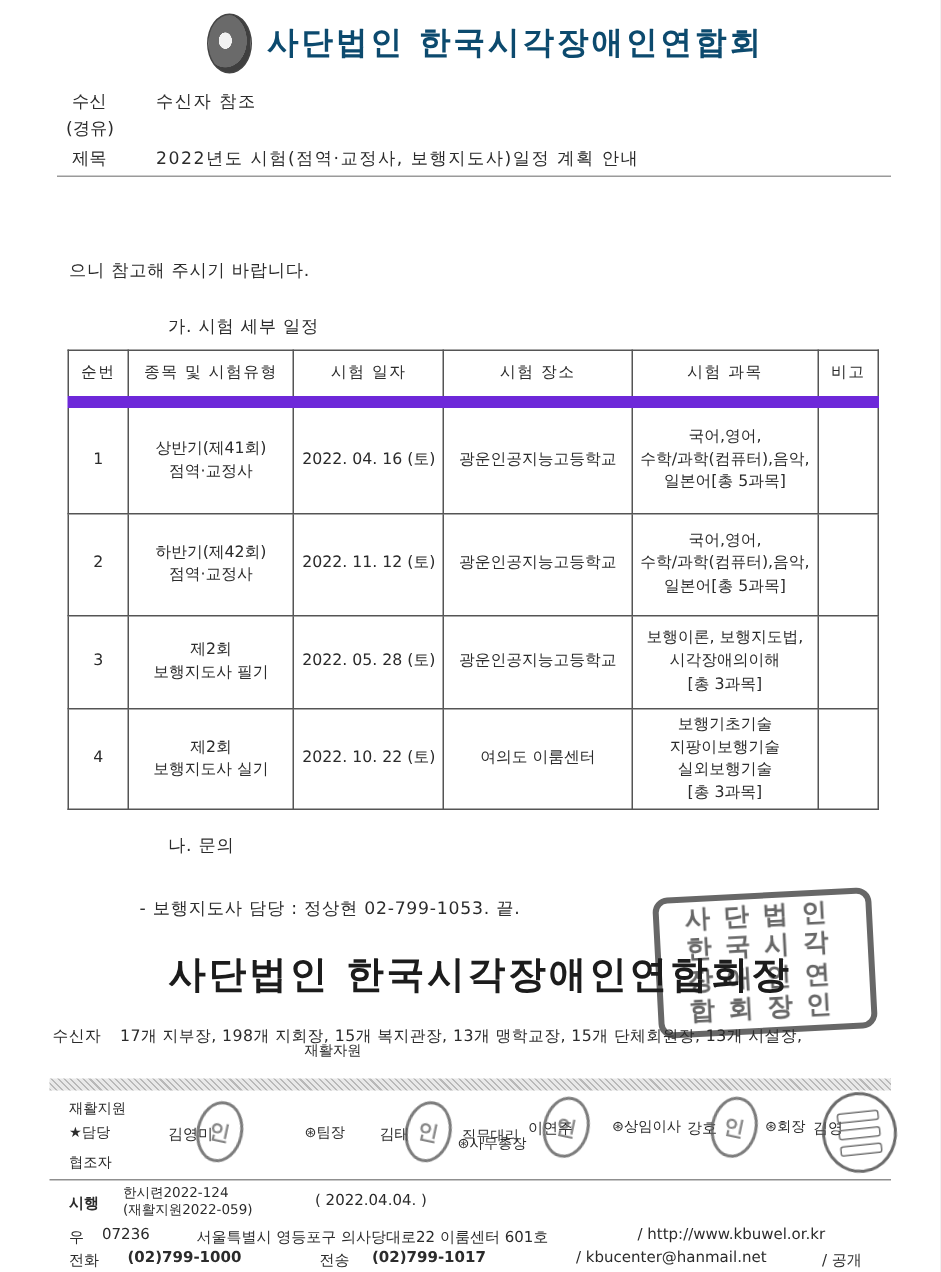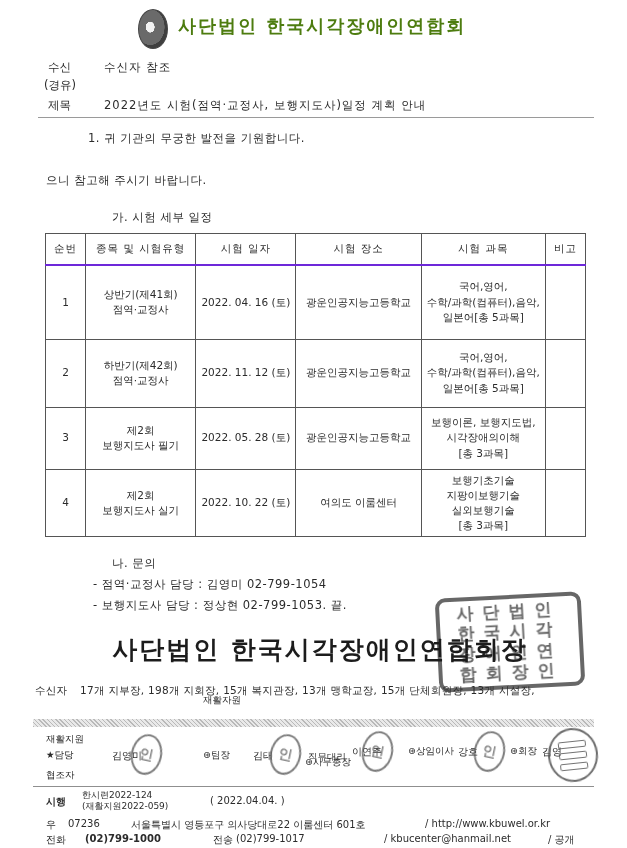--- a/index.html
+++ b/index.html
@@ -8,35 +8,35 @@
     font-family:"DejaVu Sans","Liberation Sans",sans-serif;
     color:#2a2a2a;overflow:hidden;margin:0 auto;
   }
   .abs{position:absolute;}
   .preline{white-space:pre-line;}
 
   
   .org-logo{left:138px;top:9px;width:28px;height:38px;border-radius:50%;
     background:radial-gradient(ellipse at 40% 45%, #f2f2f2 0 18%, #6a6a6a 19% 60%, #3f3f3f 61%);
     border:1px solid #444;}
-  .org-title{left:178px;top:14px;font-size:18px;font-weight:bold;letter-spacing:2px;color:#4d7c0f;}
+  .org-title{left:178px;top:14px;font-size:21px;font-weight:bold;letter-spacing:2px;color:#0c4a6e;}
 
   
   .meta-label{font-size:11.5px;color:#2b2b2b;}
   .meta-value{font-size:11.5px;color:#2b2b2b;letter-spacing:1px;}
   .subject-rule{left:38px;top:117px;width:556px;height:1px;background:#9a9a9a;}
 
   .body-text{font-size:11.5px;letter-spacing:0.5px;color:#2b2b2b;}
 
   
   table.schedule{position:absolute;left:45px;top:233px;width:541px;border-collapse:collapse;table-layout:fixed;}
   table.schedule th,table.schedule td{
     border:1px solid #555;font-size:10.5px;line-height:1.45;text-align:center;
     vertical-align:middle;padding:3px 2px;color:#2b2b2b;font-weight:normal;}
-  table.schedule th{height:24px;border-bottom:2px solid #6d28d9;letter-spacing:1px;}
+  table.schedule th{height:24px;border-bottom:8px solid #6d28d9;letter-spacing:1px;}
   .c-no{width:40px;} .c-type{width:110px;} .c-date{width:100px;}
   .c-place{width:125px;} .c-subj{width:124px;} .c-note{width:40px;}
   .r1{height:74px;} .r2{height:68px;} .r3{height:62px;} .r4{height:66px;}
 
   
   .inq{font-size:11.5px;letter-spacing:0.5px;color:#2b2b2b;}
 
   
   .big-seal{left:437px;top:595px;width:146px;height:94px;border:4px solid #4d4d4d;
     border-radius:10px;transform:rotate(-3deg);opacity:.85;
@@ -74,21 +74,20 @@
   <div class="abs org-logo"></div>
   <div class="abs org-title">사단법인 한국시각장애인연합회</div>
 
   <div class="abs meta-label" style="left:48px;top:60px;">수신</div>
   <div class="abs meta-value" style="left:104px;top:60px;">수신자 참조</div>
   <div class="abs meta-label" style="left:44px;top:78px;">(경유)</div>
   <div class="abs meta-label" style="left:48px;top:98px;">제목</div>
   <div class="abs meta-value" style="left:104px;top:98px;">2022년도 시험(점역·교정사, 보행지도사)일정 계획 안내</div>
   <div class="abs subject-rule"></div>
 
-  <div class="abs body-text" style="left:88px;top:131px;">1. 귀 기관의 무궁한 발전을 기원합니다.</div>
   <div class="abs body-text" style="left:46px;top:173px;">으니 참고해 주시기 바랍니다.</div>
   <div class="abs body-text" style="left:112px;top:210px;">가. 시험 세부 일정</div>
 
   <table class="schedule">
     <colgroup>
       <col class="c-no">
         <col class="c-type">
         <col class="c-date">
       <col class="c-place">
         <col class="c-subj">
@@ -145,21 +144,20 @@
       <td class="preline">보행기초기술
 지팡이보행기술
 실외보행기술
 [총 3과목]</td>
       <td></td>
     </tr>
   </tbody>
     </table>
 
   <div class="abs inq" style="left:112px;top:556px;">나. 문의</div>
-  <div class="abs inq" style="left:93px;top:577px;">- 점역·교정사 담당 : 김영미 02-799-1054</div>
   <div class="abs inq" style="left:93px;top:598px;">- 보행지도사 담당 : 정상현 02-799-1053.  끝.</div>
 
   <div class="abs big-seal">
     <div class="seal-row">사단법인</div>
     <div class="seal-row">한국시각</div>
     <div class="seal-row">장애인연</div>
     <div class="seal-row">합회장인</div>
   </div>
 
   <div class="abs president-line">사단법인 한국시각장애인연합회장</div>
@@ -206,17 +204,17 @@
   <div class="abs foot" style="left:210px;top:795px;">(       2022.04.04.       )</div>
 
   <div class="abs foot" style="left:46px;top:818px;">우</div>
   <div class="abs foot" style="left:68px;top:818px;">07236</div>
   <div class="abs foot" style="left:131px;top:818px;">서울특별시 영등포구 의사당대로22 이룸센터 601호</div>
   <div class="abs foot" style="left:425px;top:818px;text-align:center;">/  http://www.kbuwel.or.kr</div>
 
   <div class="abs foot" style="left:46px;top:833px;">전화</div>
   <div class="abs foot" style="left:85px;top:833px;font-weight:bold;">(02)799-1000</div>
   <div class="abs foot" style="left:213px;top:833px;">전송</div>
-  <div class="abs foot" style="left:236px;top:833px;">(02)799-1017</div>
+  <div class="abs foot" style="left:248px;top:833px;font-weight:bold;">(02)799-1017</div>
   <div class="abs foot" style="left:384px;top:833px;">/  kbucenter@hanmail.net</div>
   <div class="abs foot" style="left:548px;top:833px;">/  공개</div>
 
 </div>
 
 </body></html>

